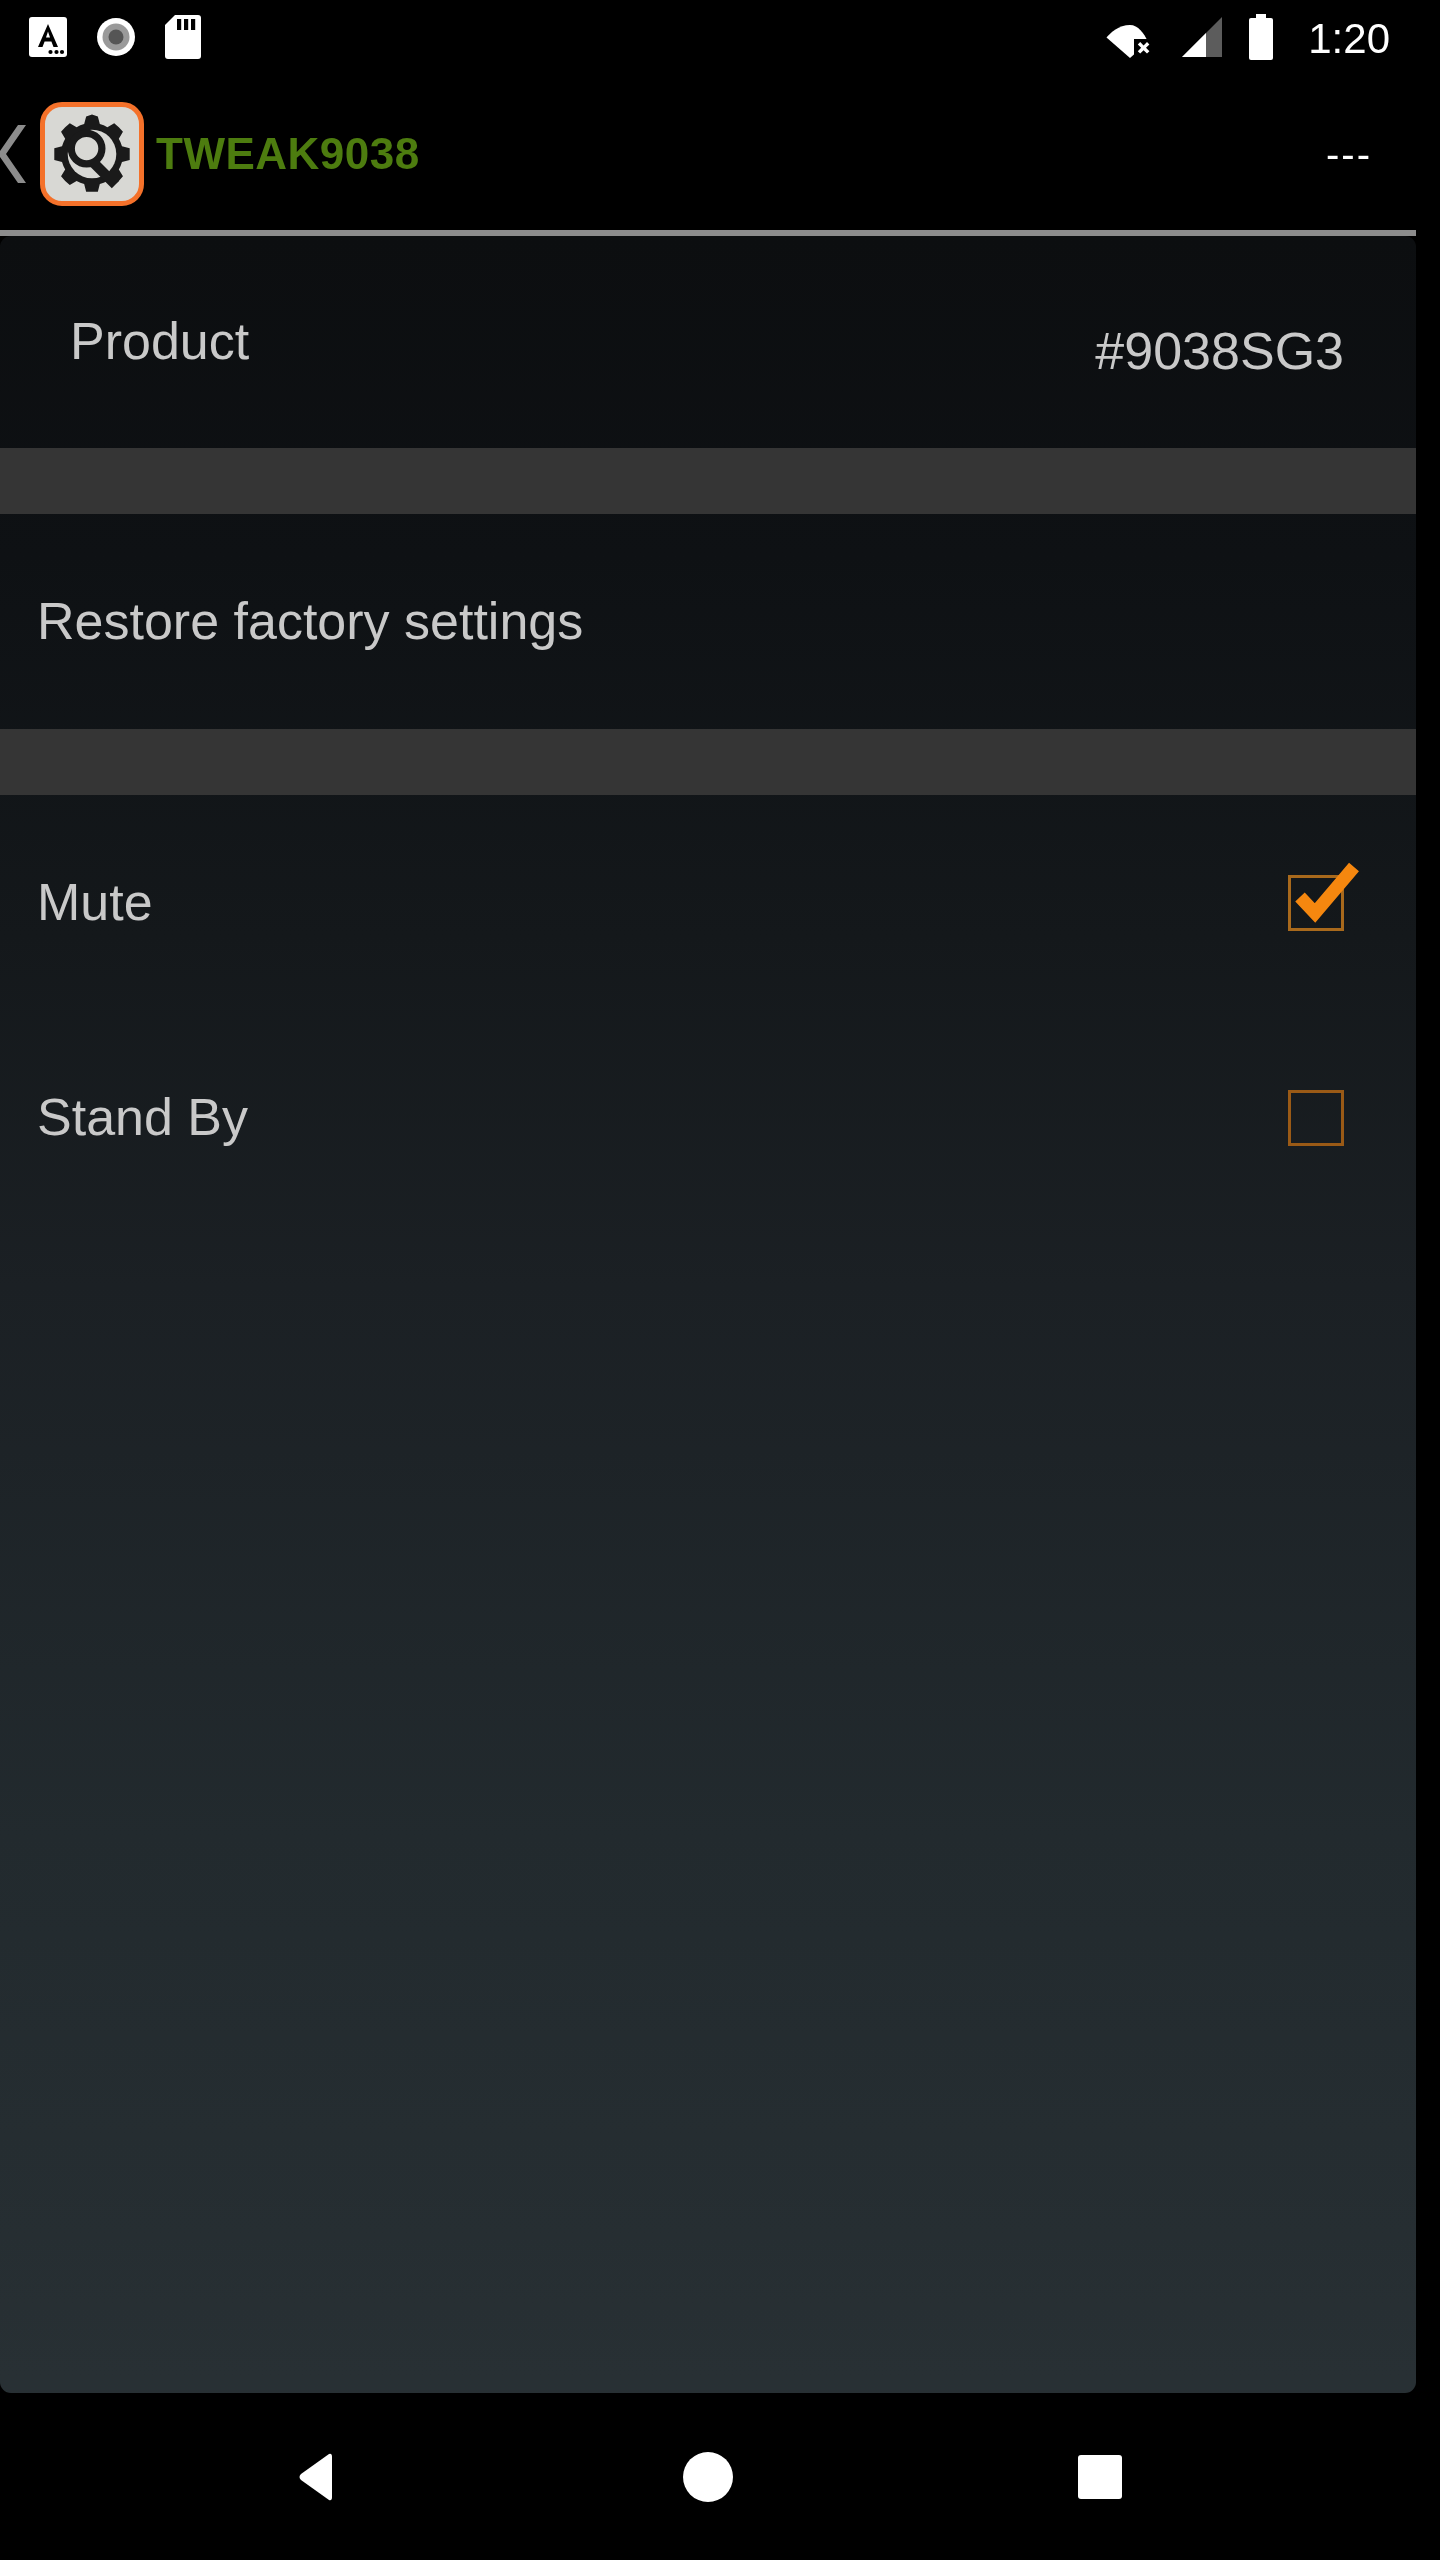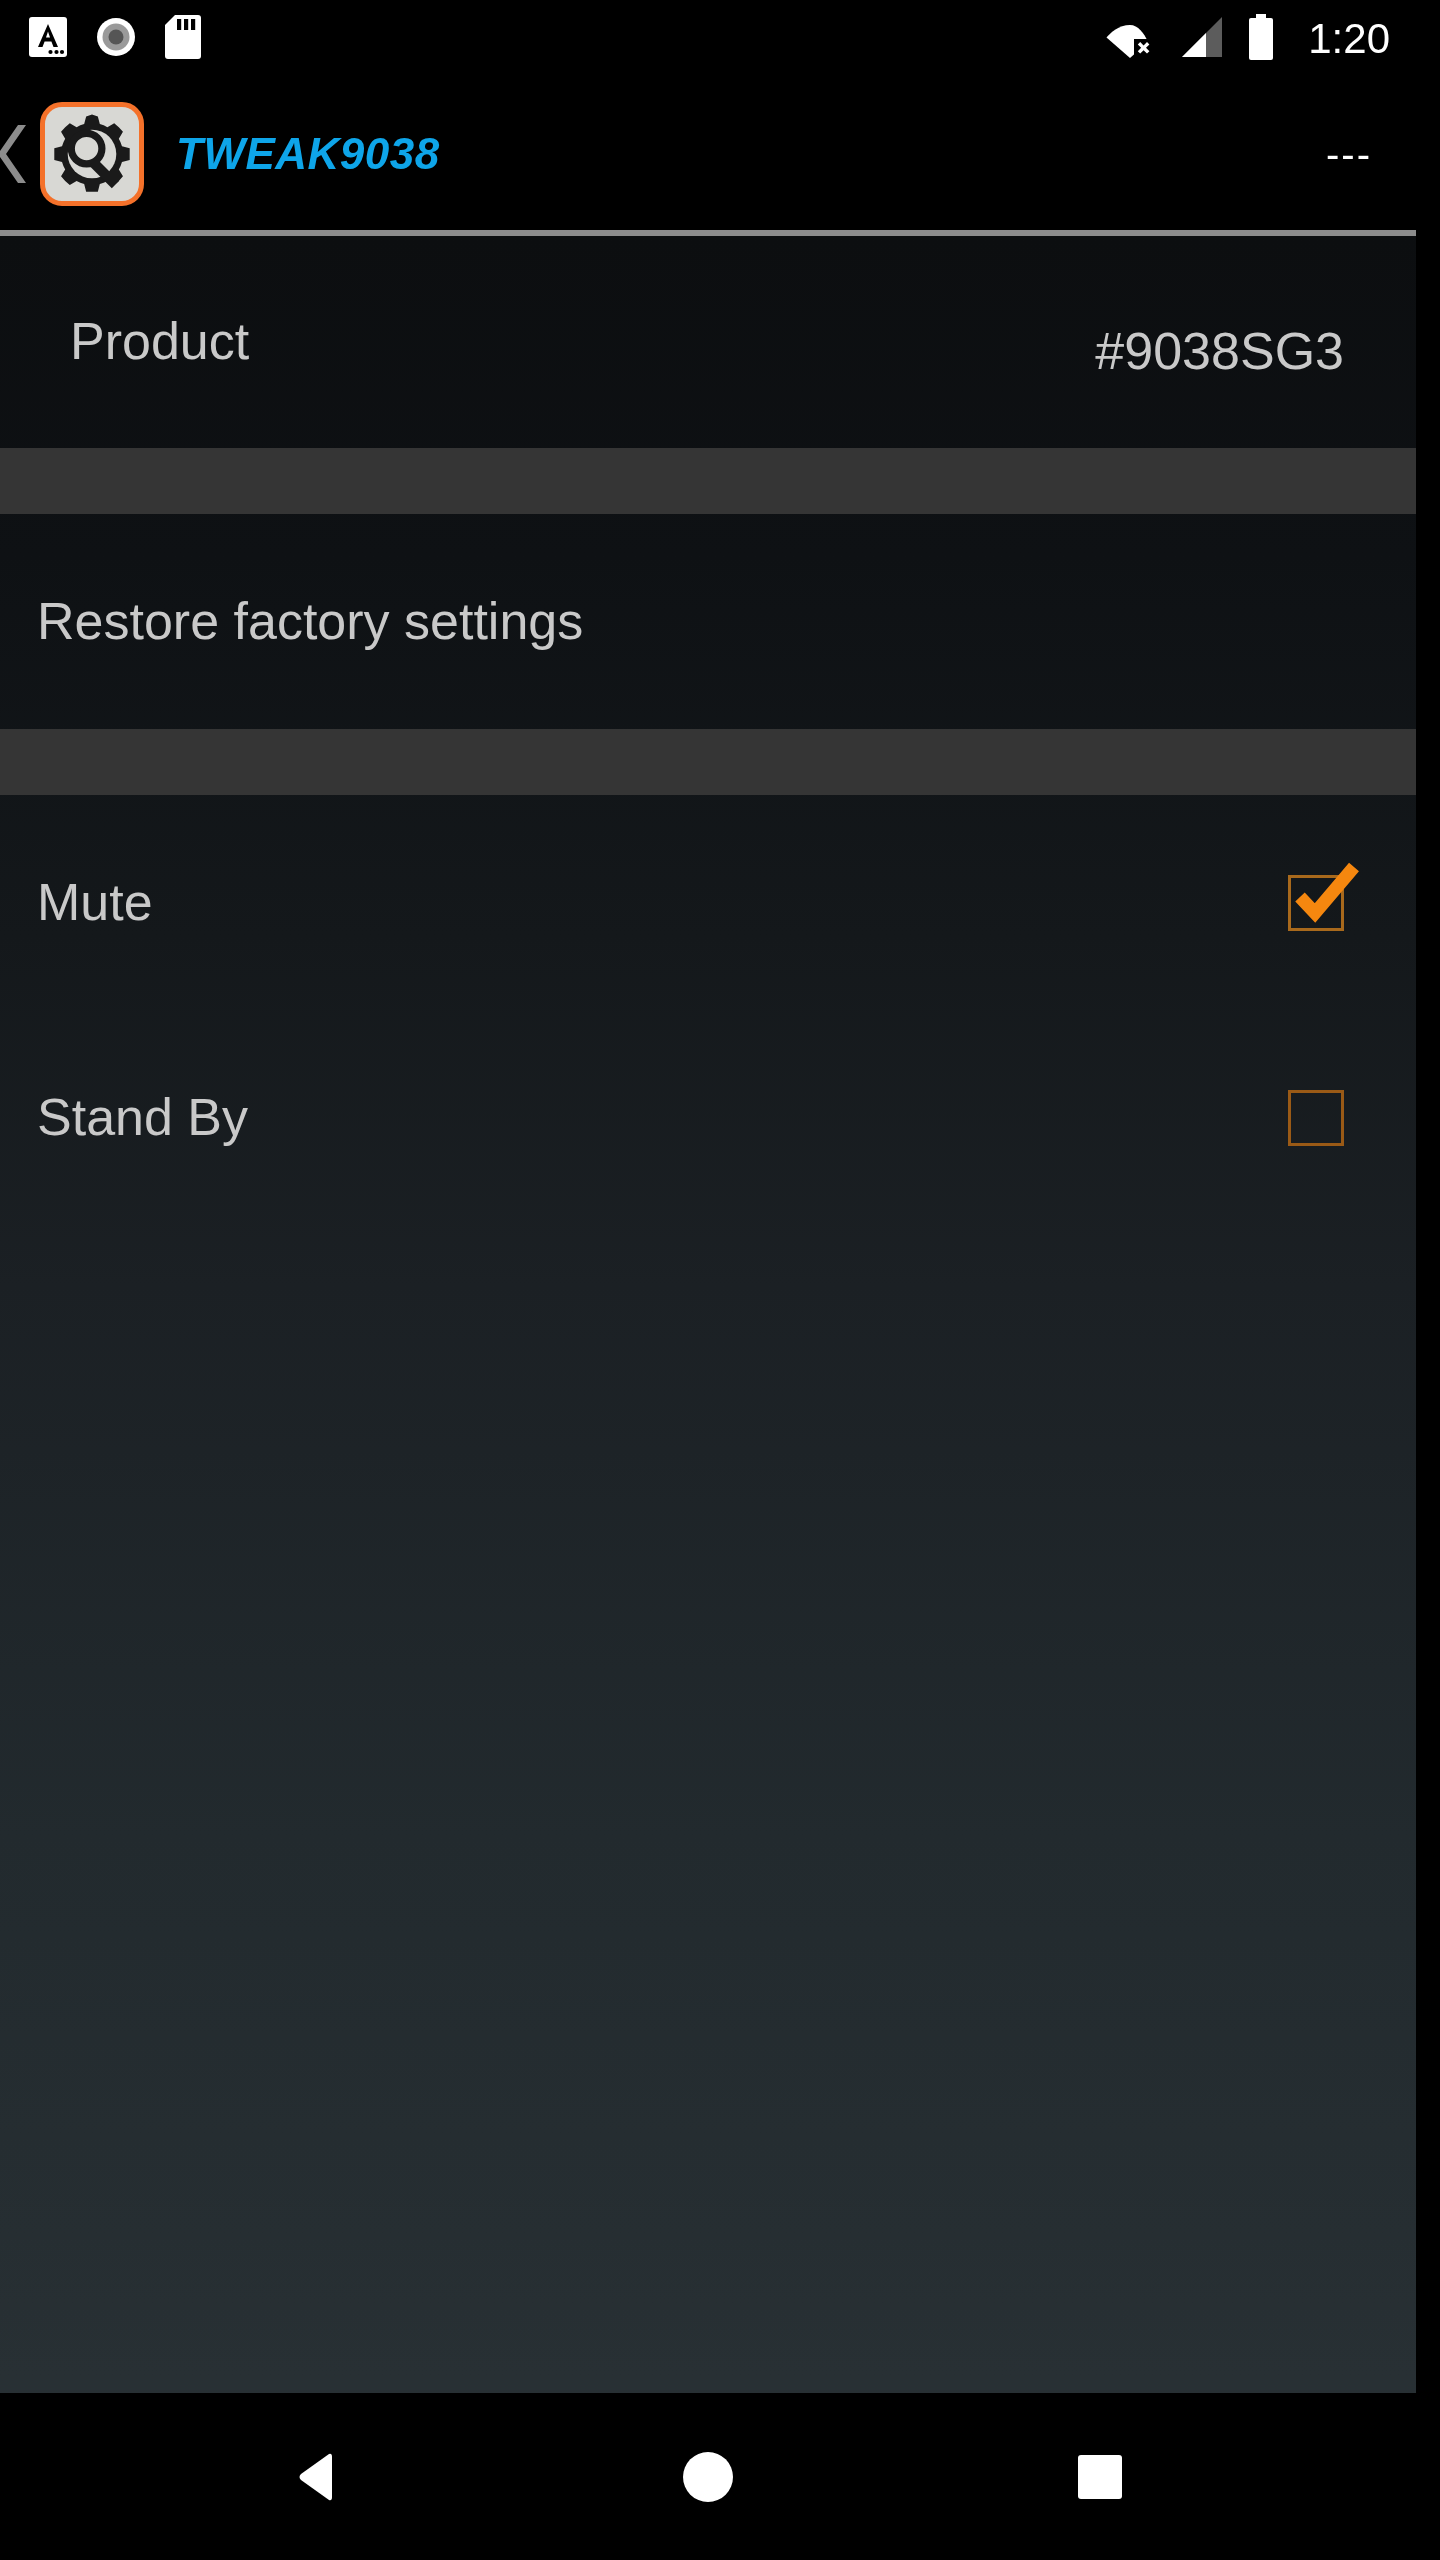--- a/index.html
+++ b/index.html
@@ -83,27 +83,26 @@
     border: 5px solid #f4712a;
     background: #d8d8d4;
     box-sizing: border-box;
     display: flex;
     align-items: center;
     justify-content: center;
     overflow: hidden;
     margin-left: 2px;
   }
   .app-title {
-    color: #0ea5e9;
+    color: #4d7c0f;
     font-size: 44px;
     font-weight: bold;
     letter-spacing: 0.5px;
-    margin-left: 32px;
+    margin-left: 12px;
     white-space: nowrap;
-    font-style: italic;
   }
   .app-bar-action {
     margin-left: auto;
     color: #ffffff;
     font-size: 40px;
     font-weight: 400;
     letter-spacing: 2px;
     line-height: 1;
     padding: 18px 10px;
   }
@@ -122,20 +121,21 @@
     flex: 1 1 auto;
     background: linear-gradient(to bottom,
       #0c0e10 0px,
       #0e1114 320px,
       #14181b 700px,
       #1b2024 1050px,
       #222a2e 1600px,
       #262e32 2000px,
       #283034 2140px);
     overflow: hidden;
+    border-radius: 11px;
   }
 
   .pref-row {
     position: relative;
     display: flex;
     align-items: center;
     justify-content: space-between;
     box-sizing: border-box;
     padding: 0 72px 0 70px;
     width: 100%;

